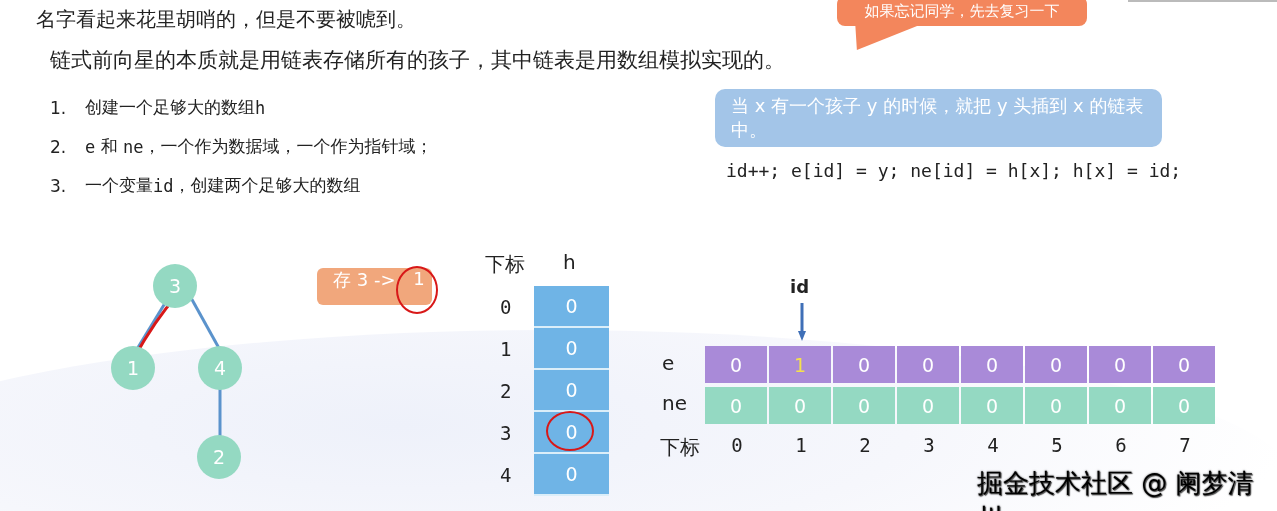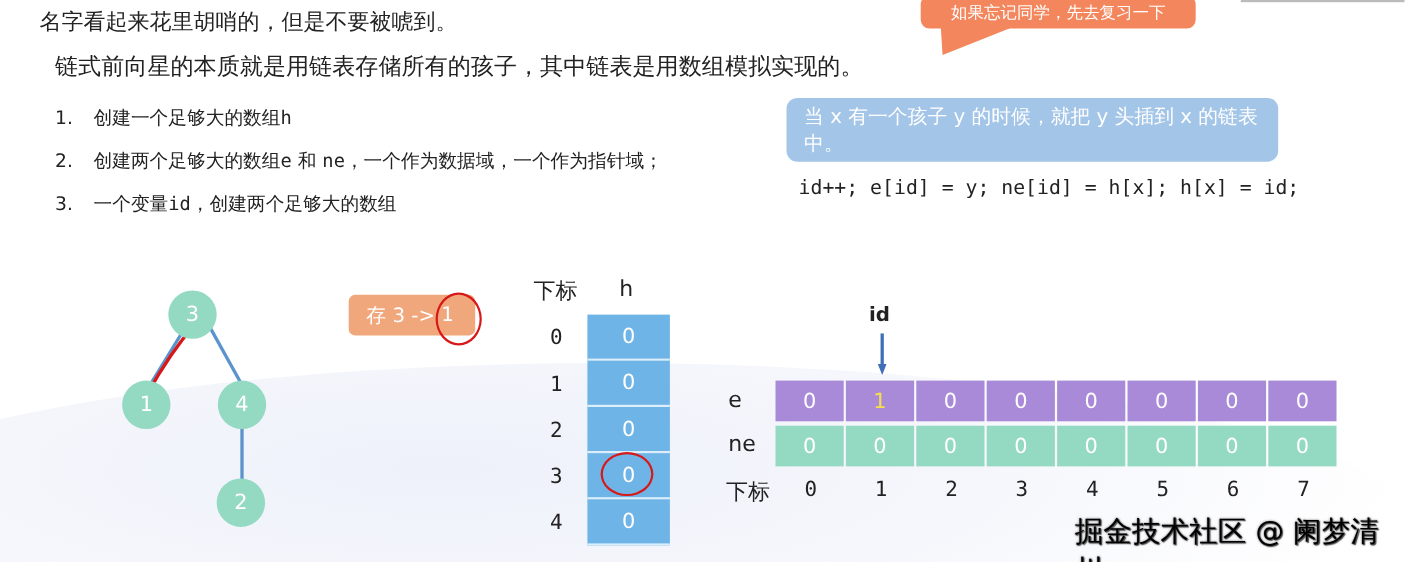--- a/index.html
+++ b/index.html
@@ -48,21 +48,21 @@
   .tree { left: 100px; top: 260px; width: 180px; height: 230px; }
   .node {
     position: absolute; width: 44px; height: 44px; border-radius: 50%;
     background: #94d9c2; color: #fff; font-size: 19px;
     display: flex; align-items: center; justify-content: center;
   }
 
   .store-tag {
     left: 317px; top: 268px; width: 115px; height: 37px;
     background: #f1a77c; color: #fff; border-radius: 6px;
-    font-size: 18px; display: flex; align-items: center; padding-left: 16px; box-sizing: border-box;
+    font-size: 18px; display: flex; padding-left: 16px; box-sizing: border-box; gap: 12px;
   }
   .circle-mark {
     position: absolute; border: 2.5px solid #d81818; border-radius: 50%;
   }
 
   
   .h-header-idx { left: 485px; top: 251px; font-size: 20px; }
   .h-header-h { left: 563px; top: 250px; font-size: 20px; }
   .h-col { left: 534px; top: 286px; }
   .h-cell {
@@ -103,21 +103,20 @@
 <div class="layer line2">链式前向星的本质就是用链表存储所有的孩子，其中链表是用数组模拟实现的。</div>
 
 <div class="layer list">
   <div class="list-item">
     <span class="list-num">1.</span>
     <span>创建一个足够大的数组 </span>
     <span class="mono">h</span>
   </div>
   <div class="list-item">
     <span class="list-num">2.</span>
-    <span>创建两个足够大的数组 </span>
     <span class="mono">e</span>
     <span style="white-space:pre"> 和 </span>
     <span class="mono">ne</span>
     <span>，一个作为数据域，一个作为指针域；</span>
   </div>
   <div class="list-item">
     <span class="list-num">3.</span>
     <span>一个变量 </span>
     <span class="mono">id</span>
     <span>，创建两个足够大的数组</span>

